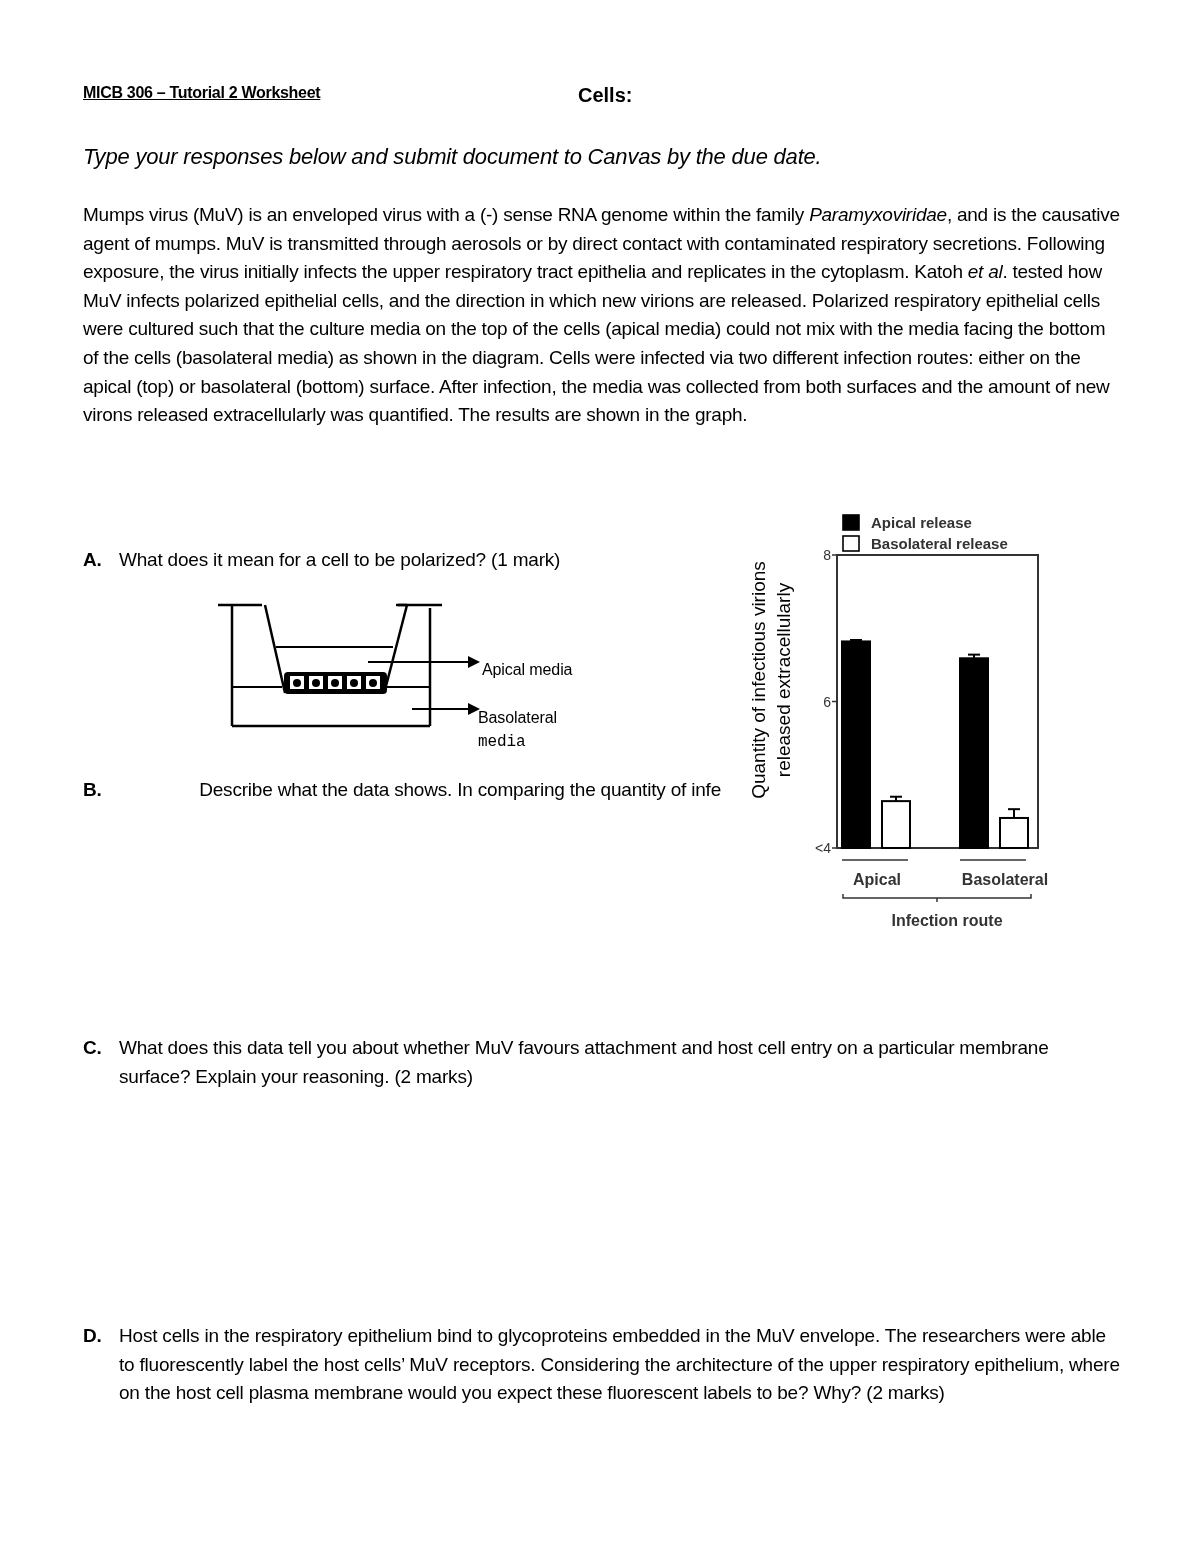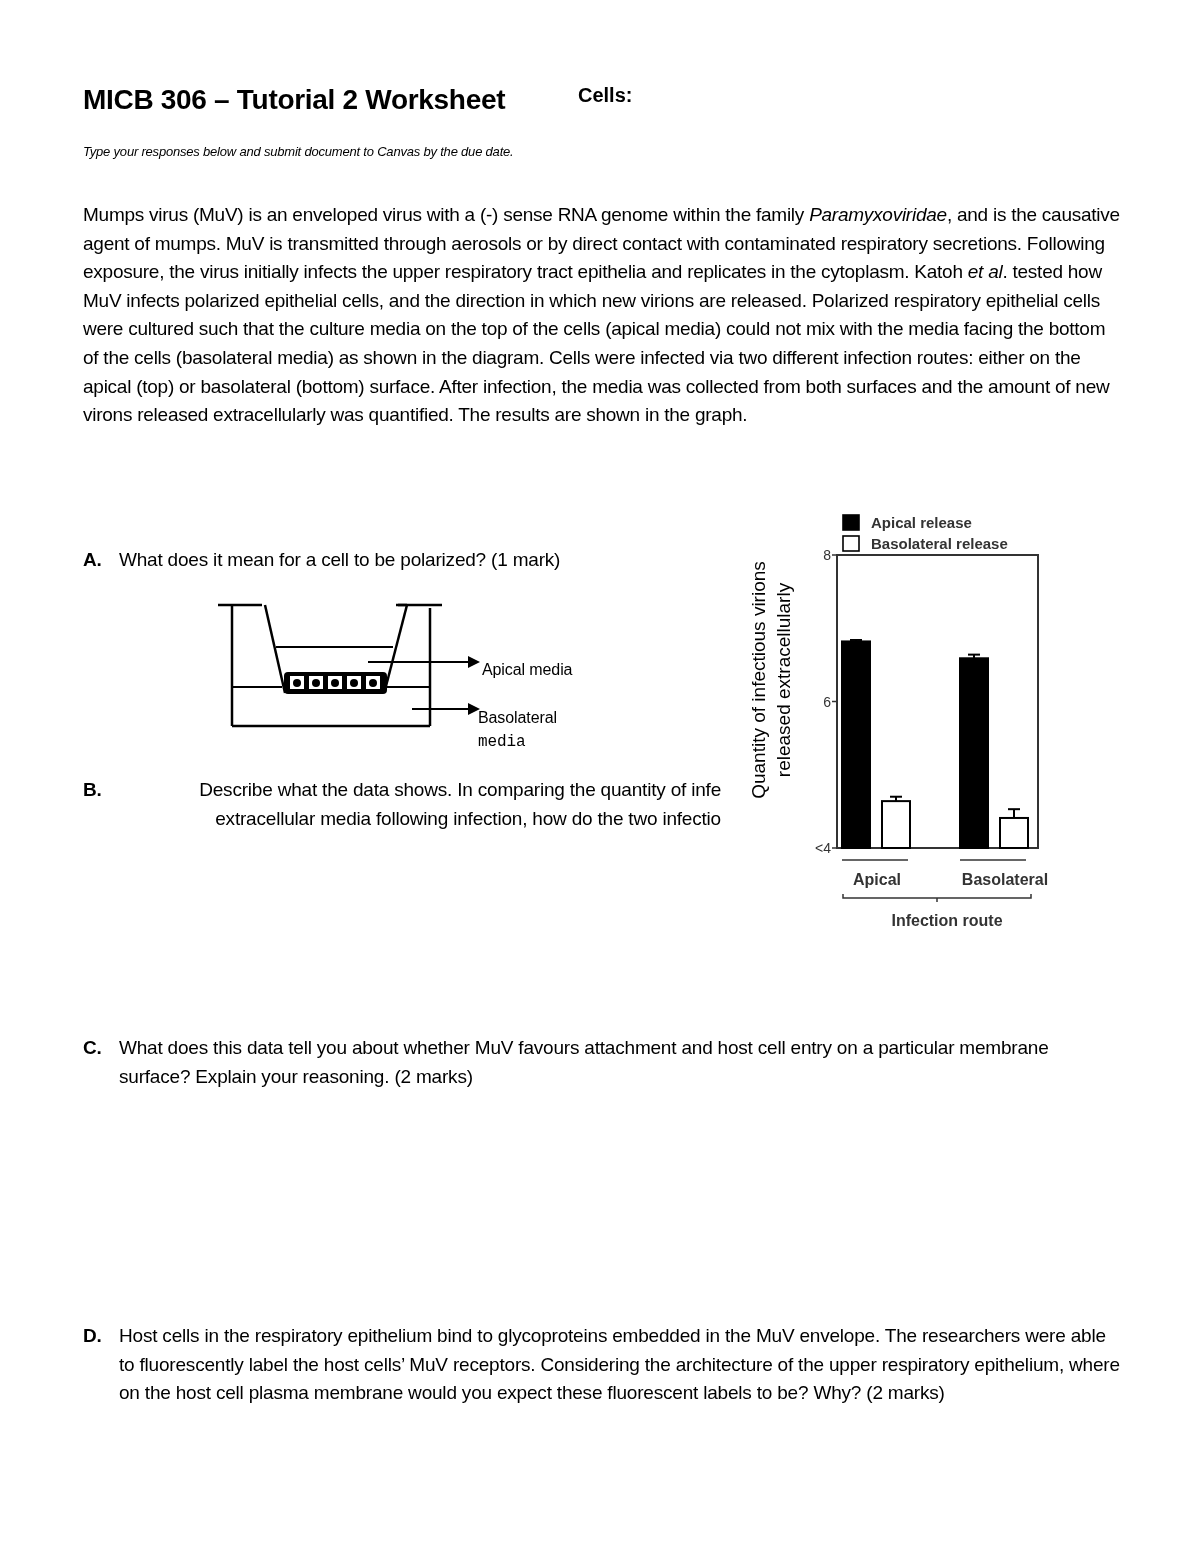--- a/index.html
+++ b/index.html
@@ -2,23 +2,23 @@
 <html><head>
   <meta charset="utf-8">
   <style>
     html, body { margin: 0; padding: 0; background: #ffffff; }
     body {
       width: 1200px; height: 1553px; position: relative; overflow: hidden;
       font-family: "Liberation Sans", "DejaVu Sans", sans-serif;
       color: #000;
     }
     .abs { position: absolute; }
-    .title { left: 83px; top: 84px; font-size: 28px; font-weight: bold; letter-spacing: -0.3px; }
+    .title { left: 83px; top: 84px; font-size: 16px; font-weight: bold; letter-spacing: -0.3px; text-decoration: underline; }
     .name-label { left: 578px; top: 84px; font-size: 20px; font-weight: bold; }
-    .instructions { left: 83px; top: 144px; font-size: 13px; font-style: italic; letter-spacing: -0.2px; }
+    .instructions { left: 83px; top: 144px; font-size: 22px; font-style: italic; letter-spacing: -0.2px; }
     .intro { left: 83px; top: 201px; width: 1040px; font-size: 19px; line-height: 28.6px; letter-spacing: -0.25px; }
     .intro em { font-style: italic; }
 
     .q { position: absolute; left: 83px; font-size: 19px; line-height: 28.6px; letter-spacing: -0.2px; }
     .q .qletter { position: absolute; left: 0; top: 0; font-weight: bold; }
     .q .qtext { margin-left: 36px; display: block; }
     .qA { top: 546px; width: 640px; }
     .qB { top: 776px; width: 640px; white-space: nowrap; overflow: hidden; }
     .qB .qtext { width: 602px; overflow: hidden; text-align: right; }
     .qC { top: 1034px; width: 1040px; }
@@ -89,21 +89,20 @@
     </g>
   </svg>
   <div class="diag-label" style="left:272px; top:63px;">Apical media</div>
   <div class="diag-label" style="left:268px; top:111px;">Basolateral</div>
   <div class="diag-label" style="left:268px; top:135px;font-family:Liberation Mono, monospace;">media</div>
 </div>
 
 <div class="q qB">
   <span class="qletter">B.</span>
   <span class="qtext">Describe what the data shows. In comparing the quantity of infe</span>
-  <span class="qtext">extracellular media following infection, how do the two infectio</span>
 </div>
 
 <div class="abs chart">
   <svg id="chart-svg" width="340" height="440" viewBox="0 0 340 440">
       <rect x="108" y="15" width="16" height="15" fill="#000000" stroke="#000" stroke-width="1.6"></rect>
       <text x="136" y="28" font-size="15" font-weight="bold" fill="#333" font-family="Liberation Sans, DejaVu Sans, sans-serif">Apical release</text>
       <rect x="108" y="36" width="16" height="15" fill="#ffffff" stroke="#000" stroke-width="1.6"></rect>
       <text x="136" y="49" font-size="15" font-weight="bold" fill="#333" font-family="Liberation Sans, DejaVu Sans, sans-serif">Basolateral release</text>
       <rect x="102" y="55" width="201" height="293" fill="none" stroke="#333" stroke-width="2"></rect>
       <line x1="97" y1="348" x2="102" y2="348" stroke="#333" stroke-width="1.5"></line>

